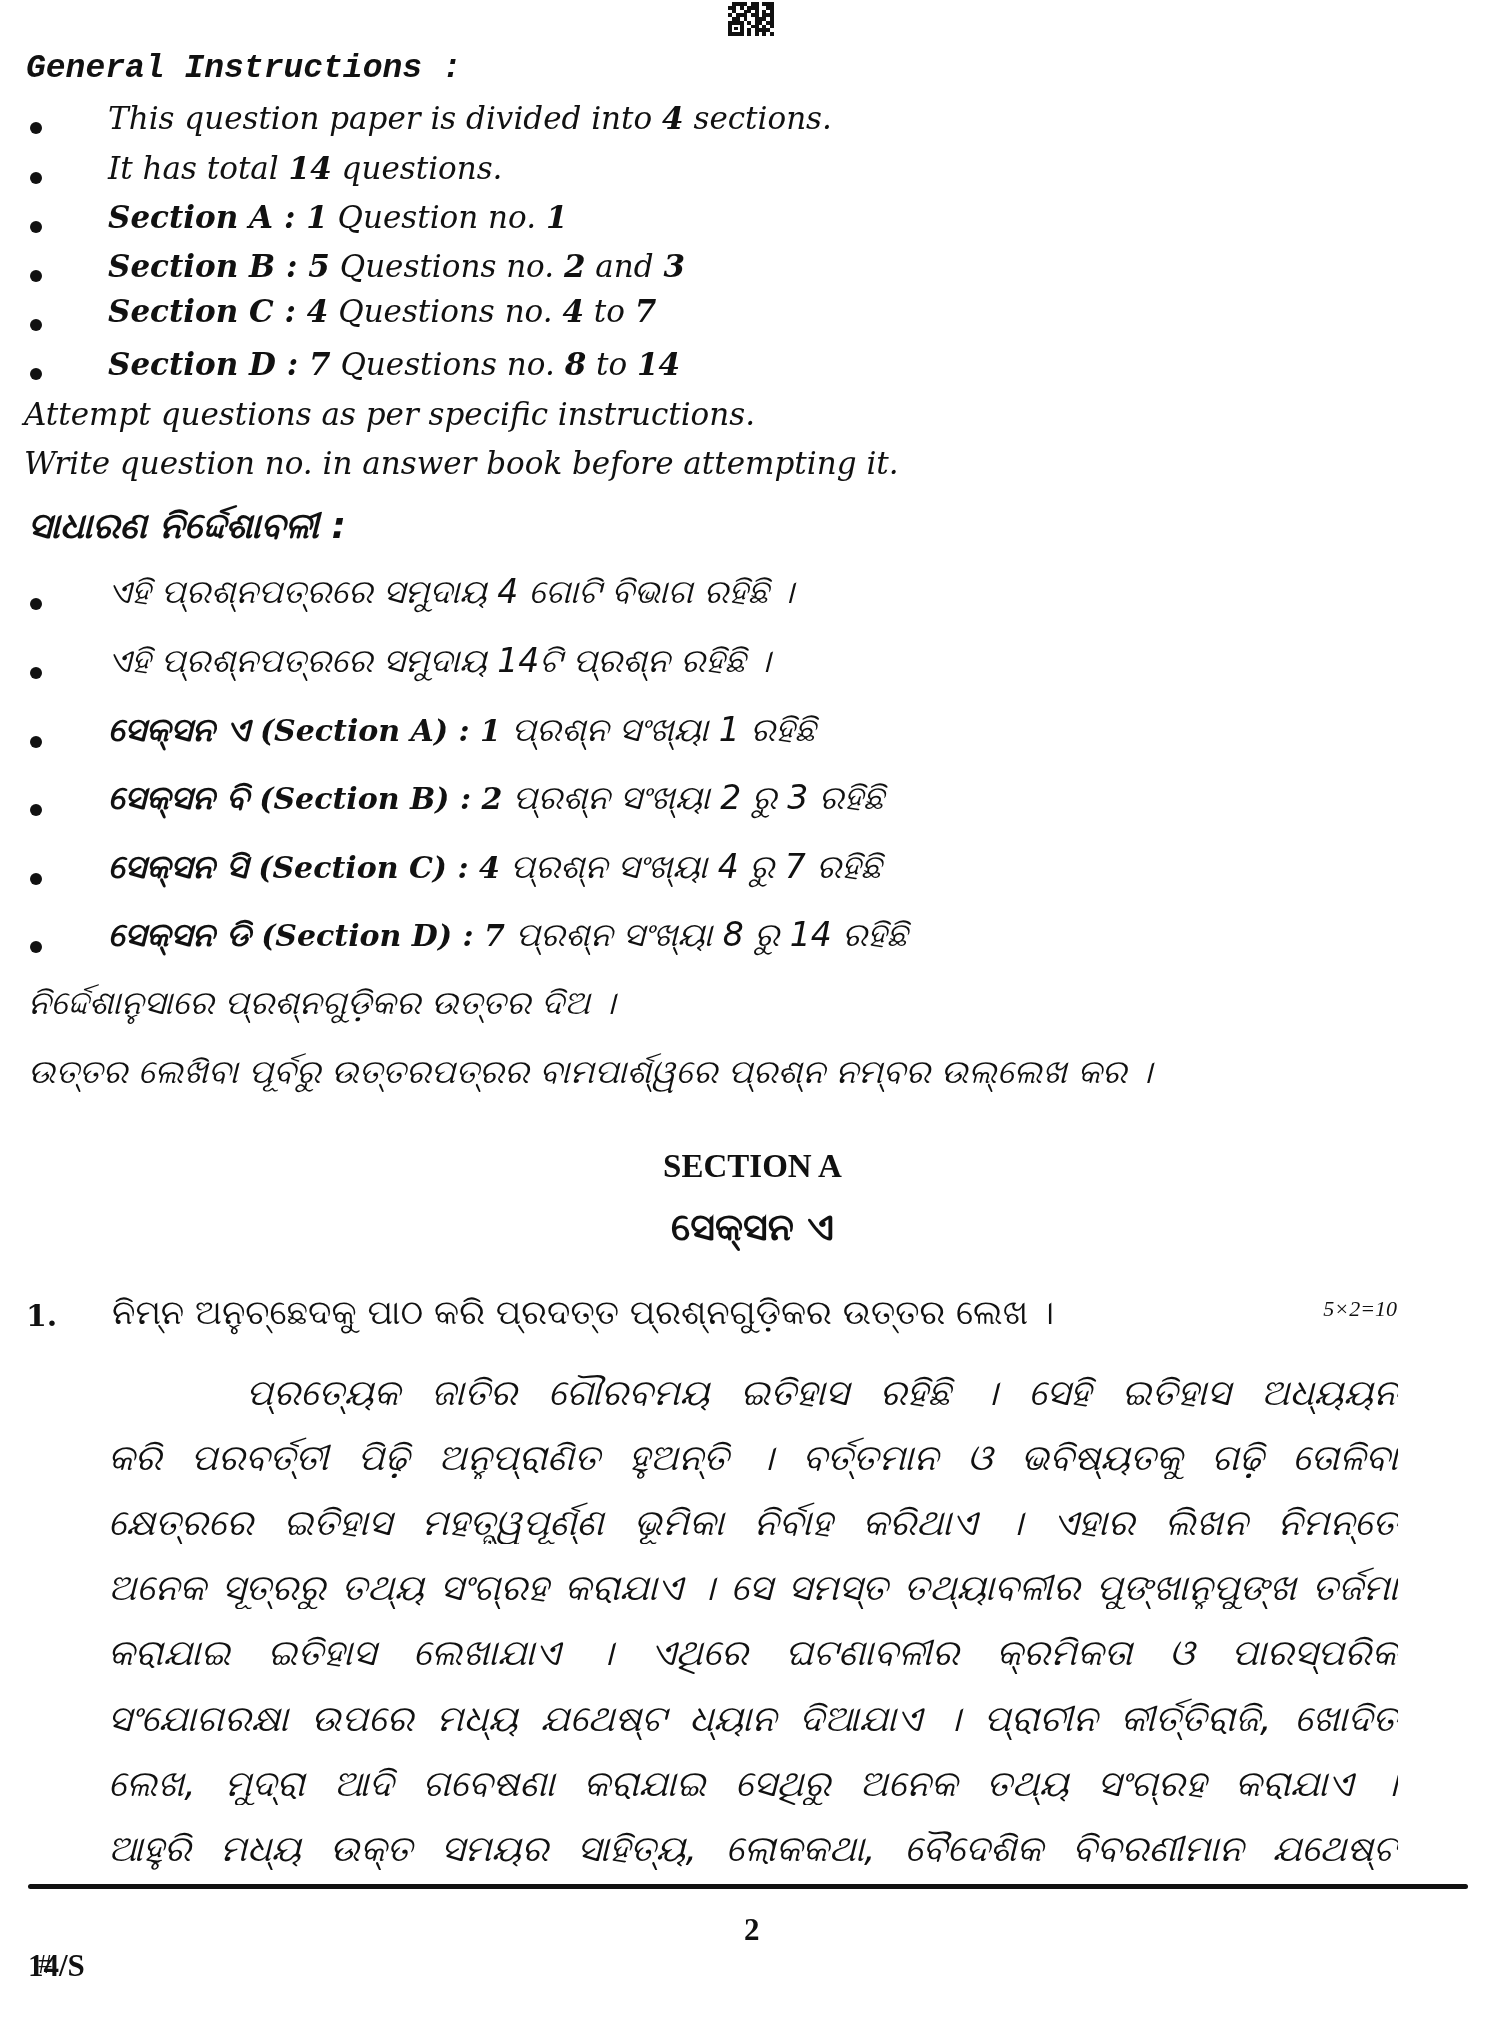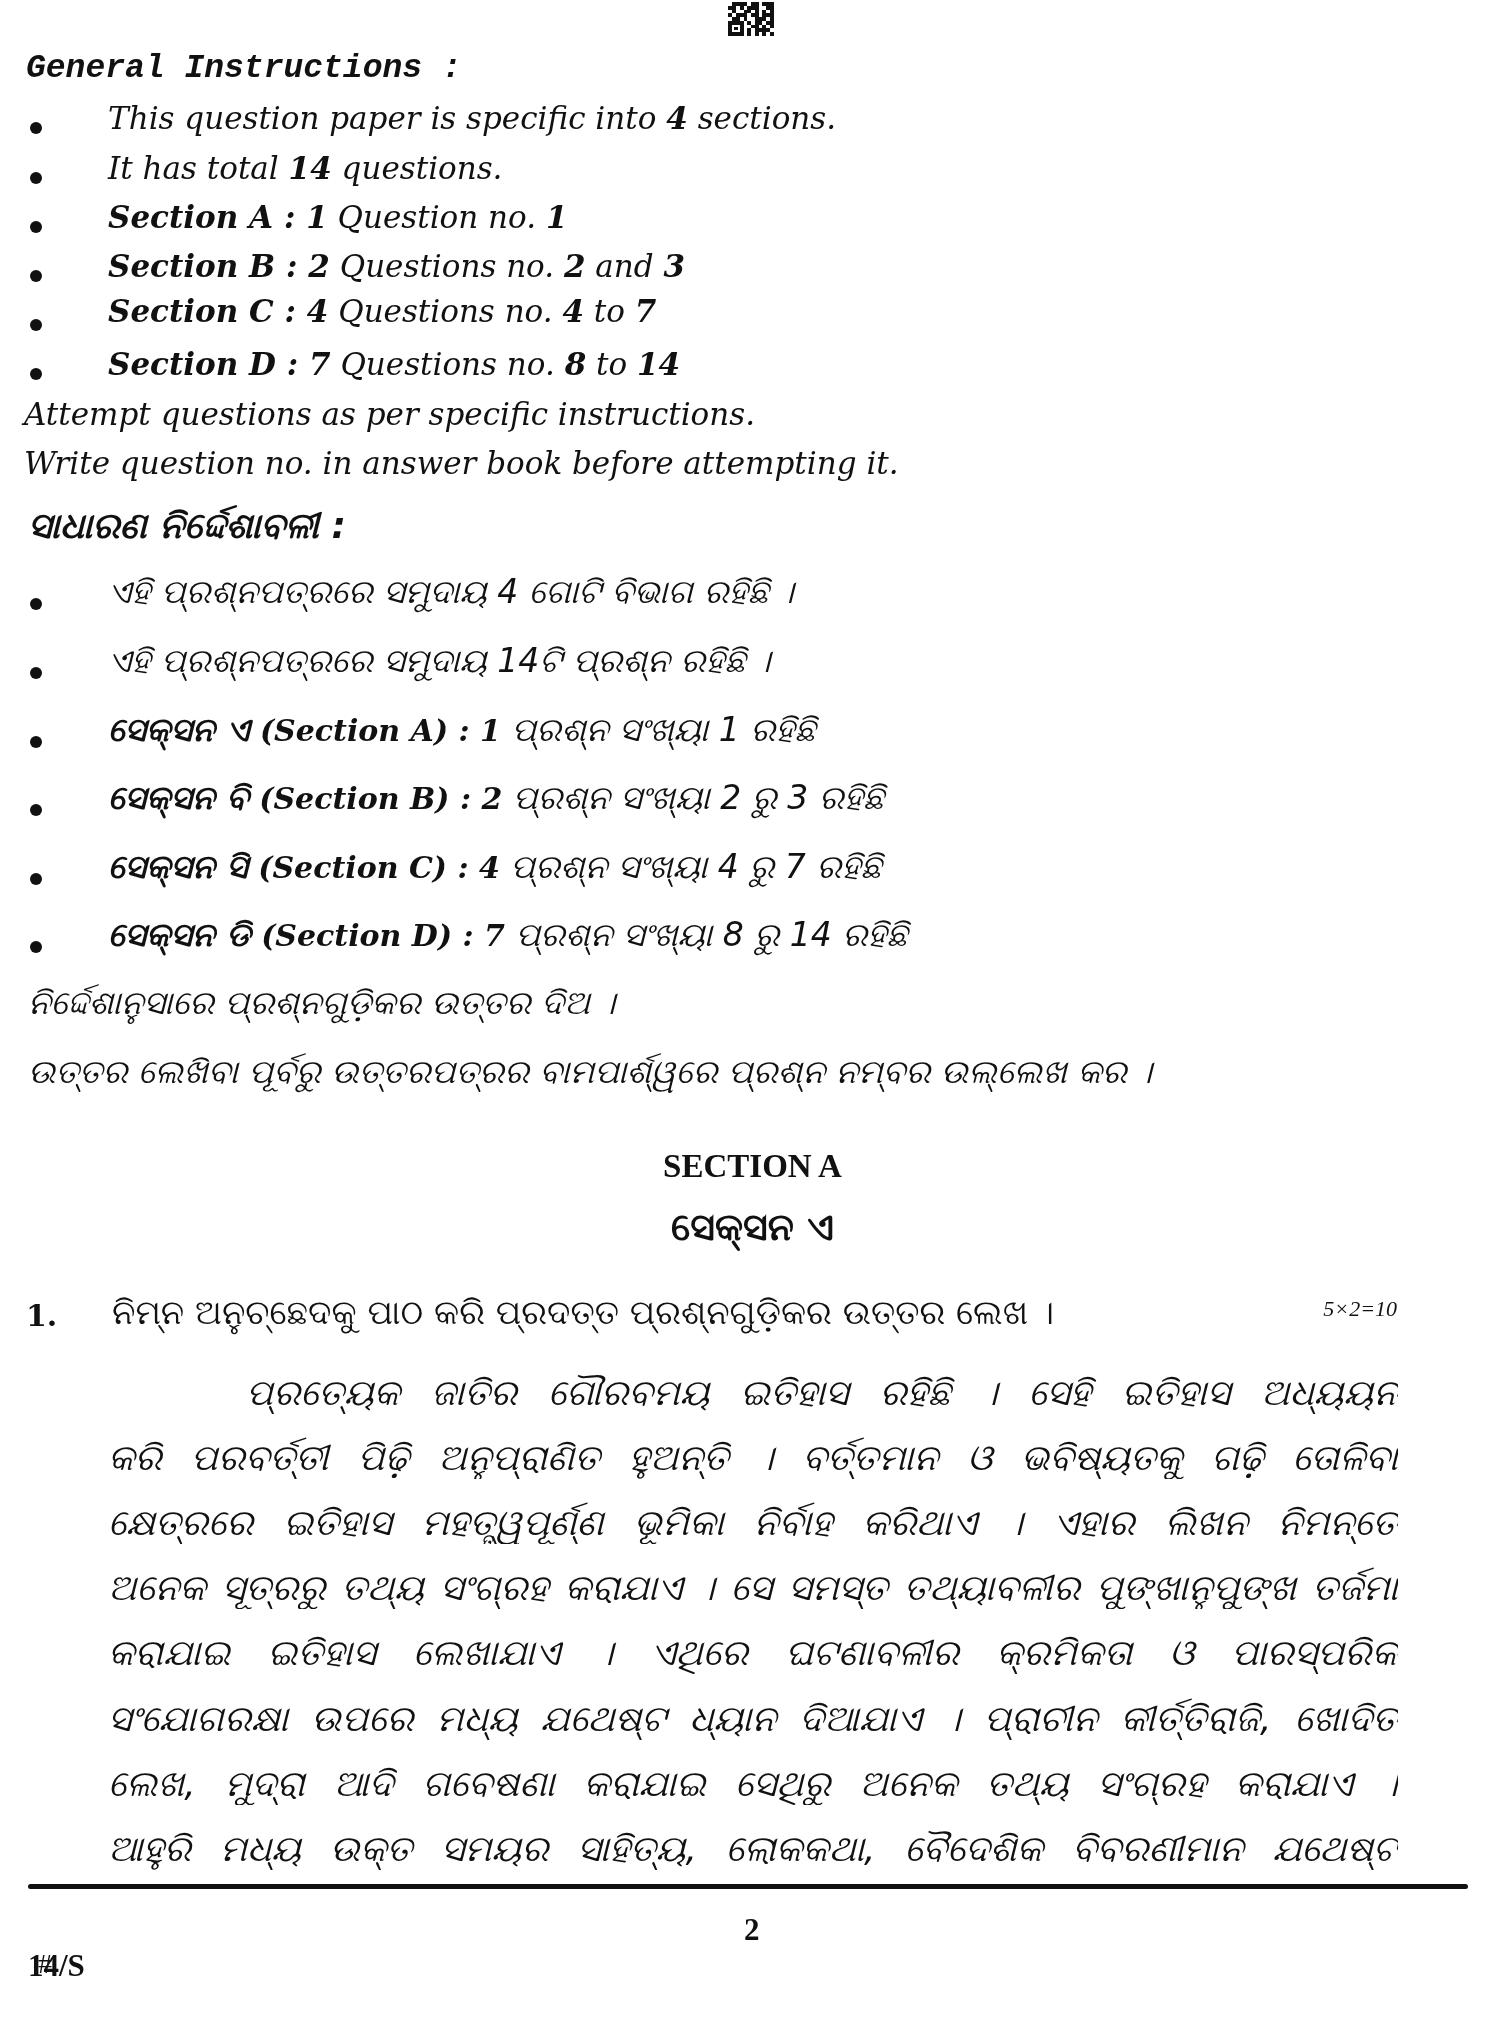--- a/index.html
+++ b/index.html
@@ -75,30 +75,30 @@
   <rect x="5" y="8" width="1" height="1" fill="#111"></rect>
     <rect x="7" y="8" width="1" height="1" fill="#111"></rect>
     <rect x="9" y="8" width="1" height="1" fill="#111"></rect>
     <rect x="11" y="8" width="1" height="1" fill="#111"></rect>
 </svg>
 
 <div class="abs heading-en">General Instructions :</div>
 
 <div>
   <span class="bullet" style="top:122px"></span>
-  <div class="abs en-line" style="top:100px"><span>This question paper is specific into </span><b>4</b><span> sections.</span></div>
+  <div class="abs en-line" style="top:100px"><span>This question paper is divided into </span><b>4</b><span> sections.</span></div>
 
   <span class="bullet" style="top:172px"></span>
   <div class="abs en-line" style="top:150px"><span>It has total </span><b>14</b><span> questions.</span></div>
 
   <span class="bullet" style="top:221px"></span>
   <div class="abs en-line" style="top:199px"><b>Section A : 1</b><span> Question no. </span><b>1</b></div>
 
   <span class="bullet" style="top:270px"></span>
-  <div class="abs en-line" style="top:248px"><b>Section B : 2</b><span> Questions no. </span><b>2</b><span> and </span><b>3</b></div>
+  <div class="abs en-line" style="top:248px"><b>Section B : 5</b><span> Questions no. </span><b>2</b><span> and </span><b>3</b></div>
 
   <span class="bullet" style="top:319px"></span>
   <div class="abs en-line" style="top:293px"><b>Section C : 4</b><span> Questions no. </span><b>4</b><span> to </span><b>7</b></div>
 
   <span class="bullet" style="top:368px"></span>
   <div class="abs en-line" style="top:346px"><b>Section D : 7</b><span> Questions no. </span><b>8</b><span> to </span><b>14</b></div>
 </div>
 
 <div class="abs plain-it" style="top:396px">Attempt questions as per specific instructions.</div>
 <div class="abs plain-it" style="top:445px">Write question no. in answer book before attempting it.</div>

